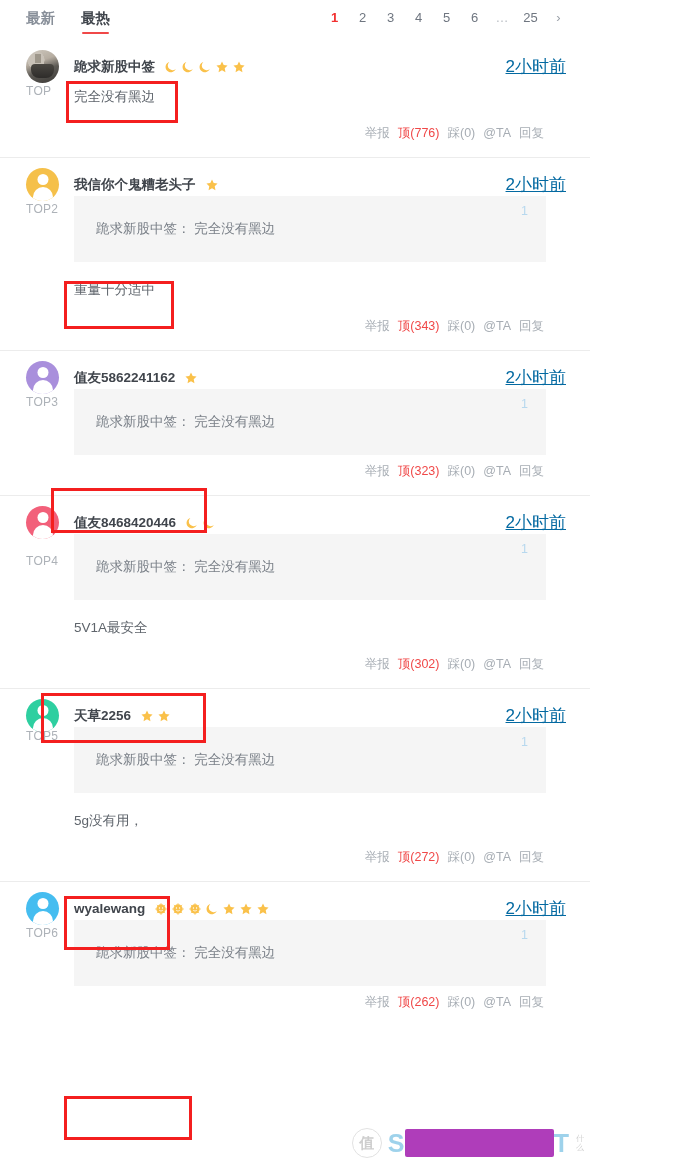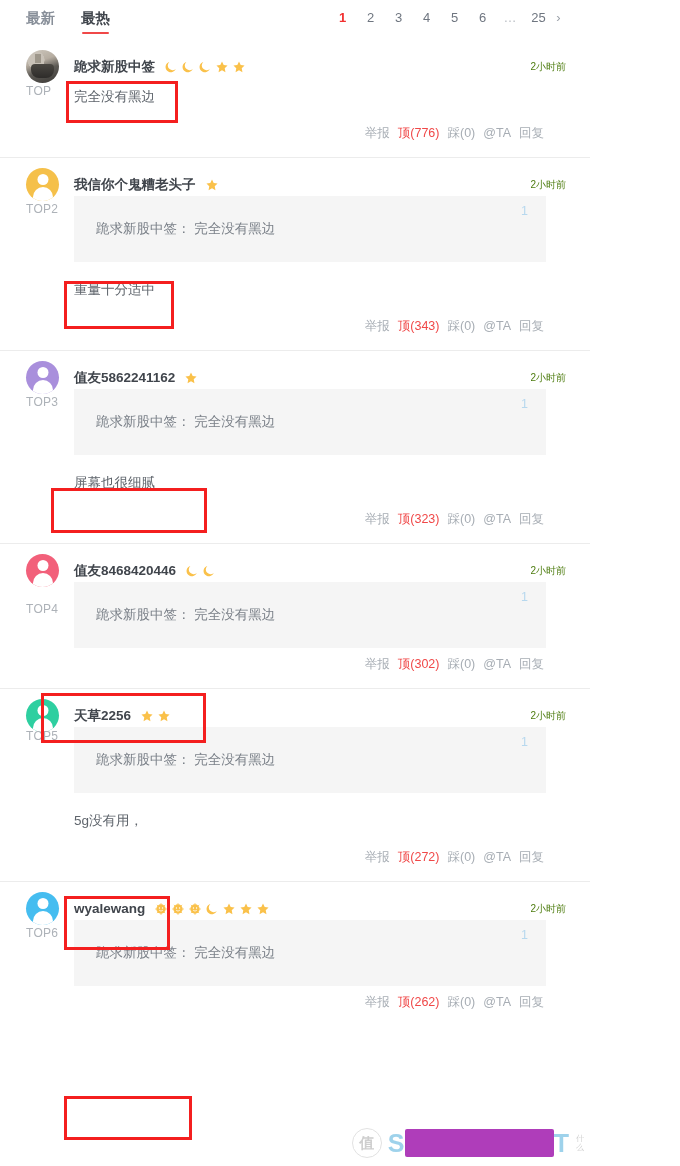--- a/index.html
+++ b/index.html
@@ -133,24 +133,25 @@
     color: #40454c;
     font-weight: 700;
     margin-right: 9px;
     cursor: pointer;
     white-space: nowrap;
   }
   .badges { display: flex; align-items: center; gap: 3px; }
   .ic { width: 14px; height: 14px; display: block; }
   .time {
     margin-left: auto;
-    font-size: 10px;
-    color: #4d7c0f;
+    font-size: 17px;
+    color: #0369a1;
     white-space: nowrap;
     padding-right: 2px;
+    text-decoration: underline;
   }
   .toplabel {
     position: absolute;
     left: 26px;
     font-size: 12px;
     color: #adb2b8;
     letter-spacing: 0.3px;
   }
 
   .cbody { padding-left: 74px; position: relative; }
@@ -260,21 +261,21 @@
         <div class="tab active">最热</div>
       </div>
     <div class="pager" id="pager-root">
         <div class="pg active" style="margin-right: 9px;">1</div>
         <div class="pg" style="margin-right: 9px;">2</div>
         <div class="pg" style="margin-right: 9px;">3</div>
         <div class="pg" style="margin-right: 9px;">4</div>
         <div class="pg" style="margin-right: 9px;">5</div>
         <div class="pg" style="margin-right: 9px;">6</div>
         <div class="pg dots" style="margin-right: 9px;">…</div>
-        <div class="pg" style="margin-right: 1px;">25</div>
+        <div class="pg" style="margin-right: 9px;">25</div>
         <div class="pg next">›</div>
       </div>
   </div>
 
   <div id="comments-root">
       <div class="comment">
         <div class="chead">
           <div class="avatar-col">
             <div class="avatar photo"></div>
           </div>
@@ -373,21 +374,20 @@
             </span>
           </span>
           <span class="time">2小时前</span>
         </div>
         <div class="cbody" style="position: relative;">
           <div class="toplabel" style="top: 6px;">TOP3</div>
           <div class="quote">
             <div class="qtext">跪求新股中签： 完全没有黑边</div>
             <div class="qnum">1</div>
           </div>
-          <div class="ctext">屏幕也很细腻</div>
           <div class="actions">
             <span class="act">举报</span>
             <span class="act up">顶(323)</span>
             <span class="act">踩(0)</span>
             <span class="act">@TA</span>
             <span class="act">回复</span>
           </div>
         </div>
       </div>
       <div class="sep"></div>
@@ -413,20 +413,21 @@
             </span>
           </span>
           <span class="time">2小时前</span>
         </div>
         <div class="cbody" style="position: relative;">
           <div class="toplabel" style="top: 20px;">TOP4</div>
           <div class="quote">
             <div class="qtext">跪求新股中签： 完全没有黑边</div>
             <div class="qnum">1</div>
           </div>
+          <div class="ctext">5V1A最安全</div>
           <div class="actions">
             <span class="act">举报</span>
             <span class="act up">顶(302)</span>
             <span class="act">踩(0)</span>
             <span class="act">@TA</span>
             <span class="act">回复</span>
           </div>
         </div>
       </div>
       <div class="sep"></div>

